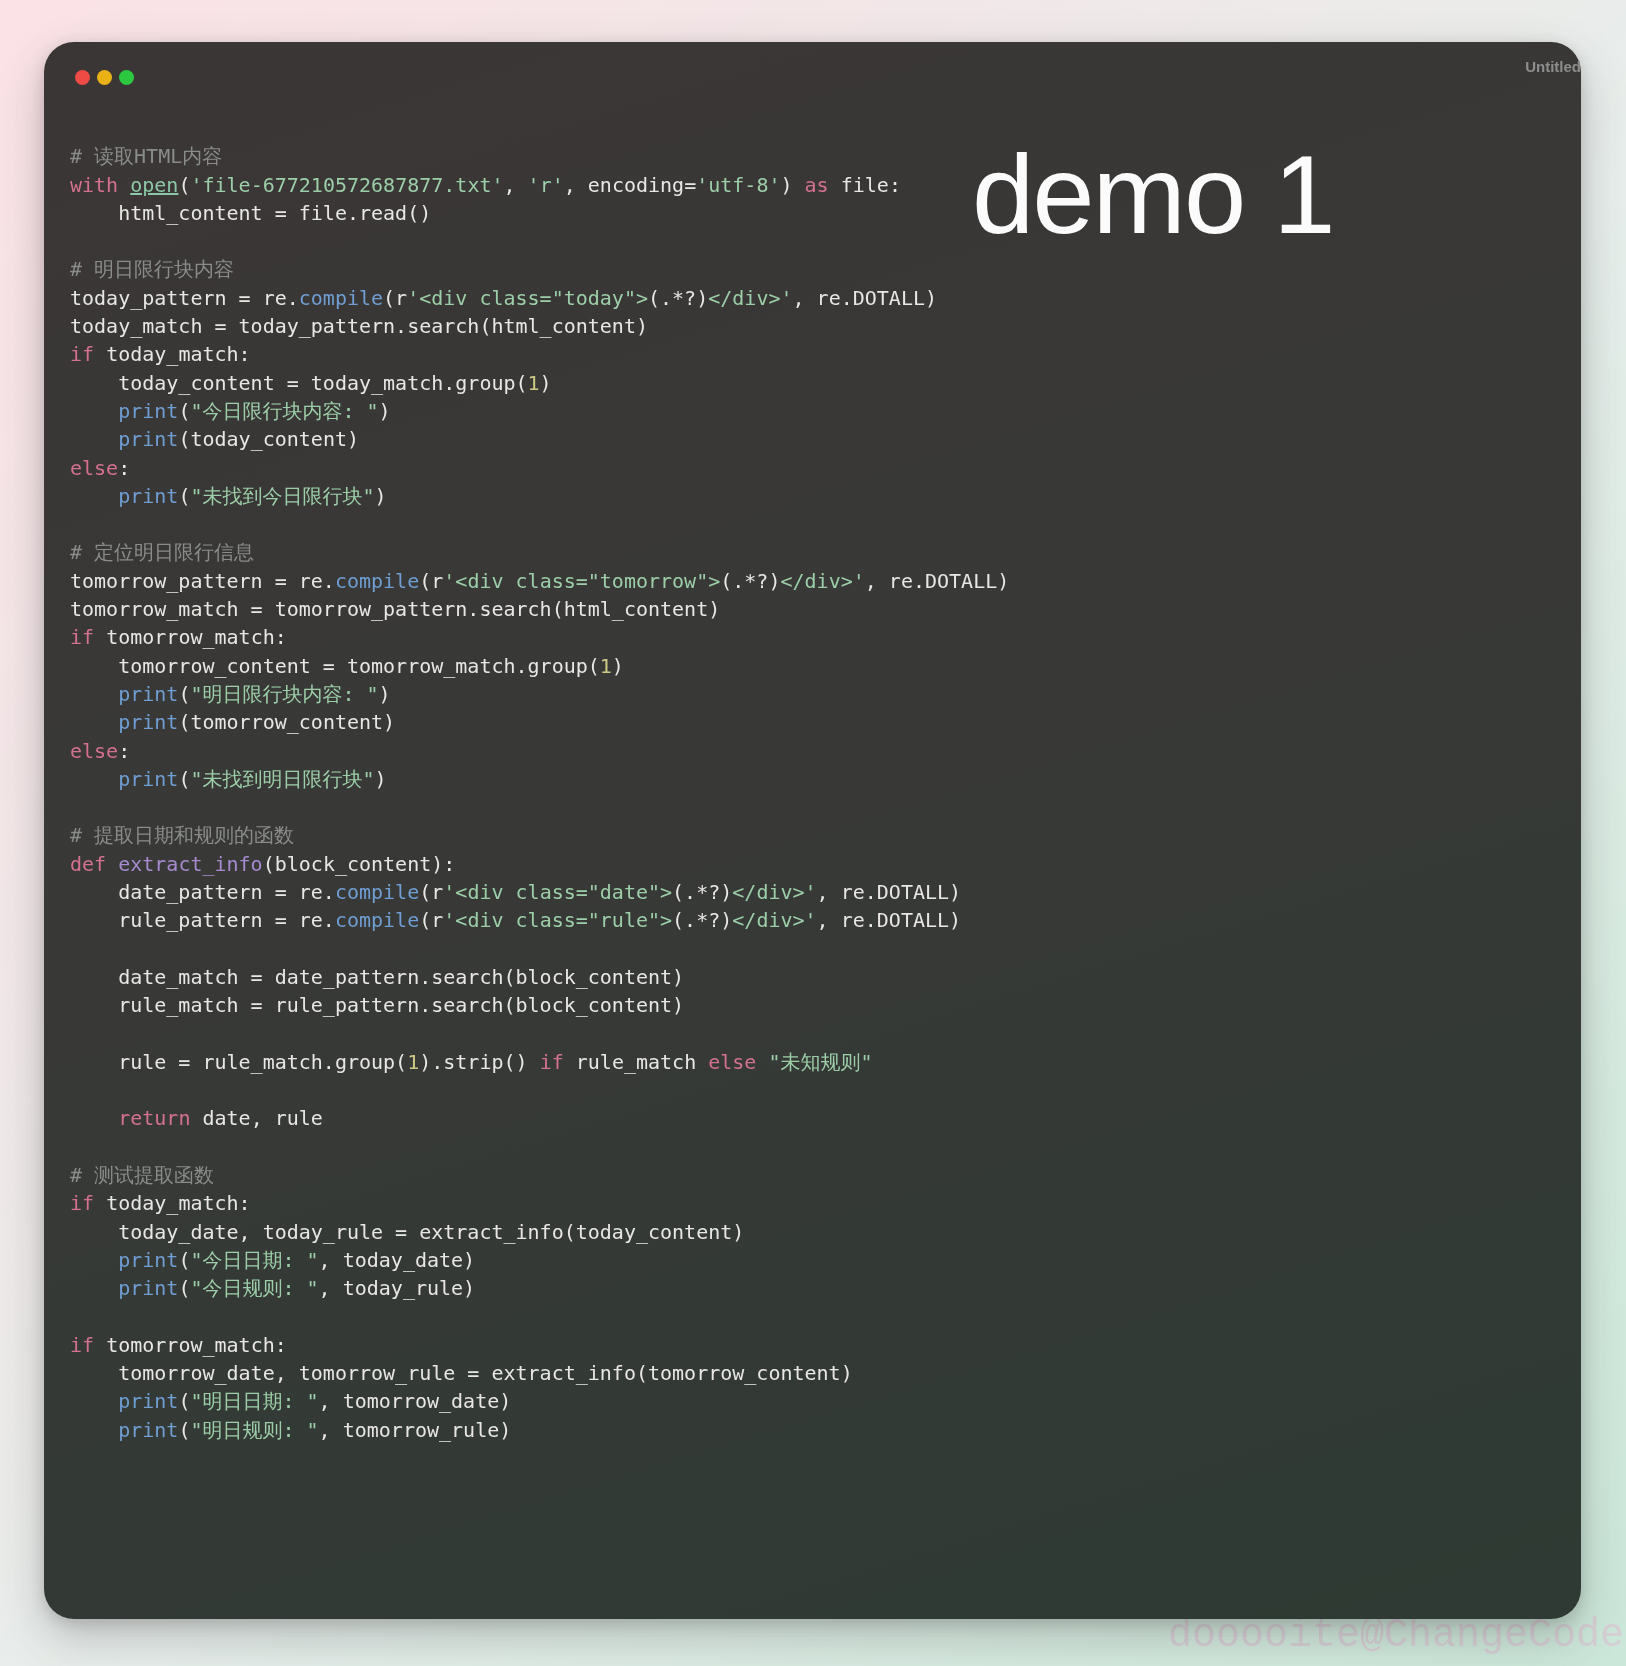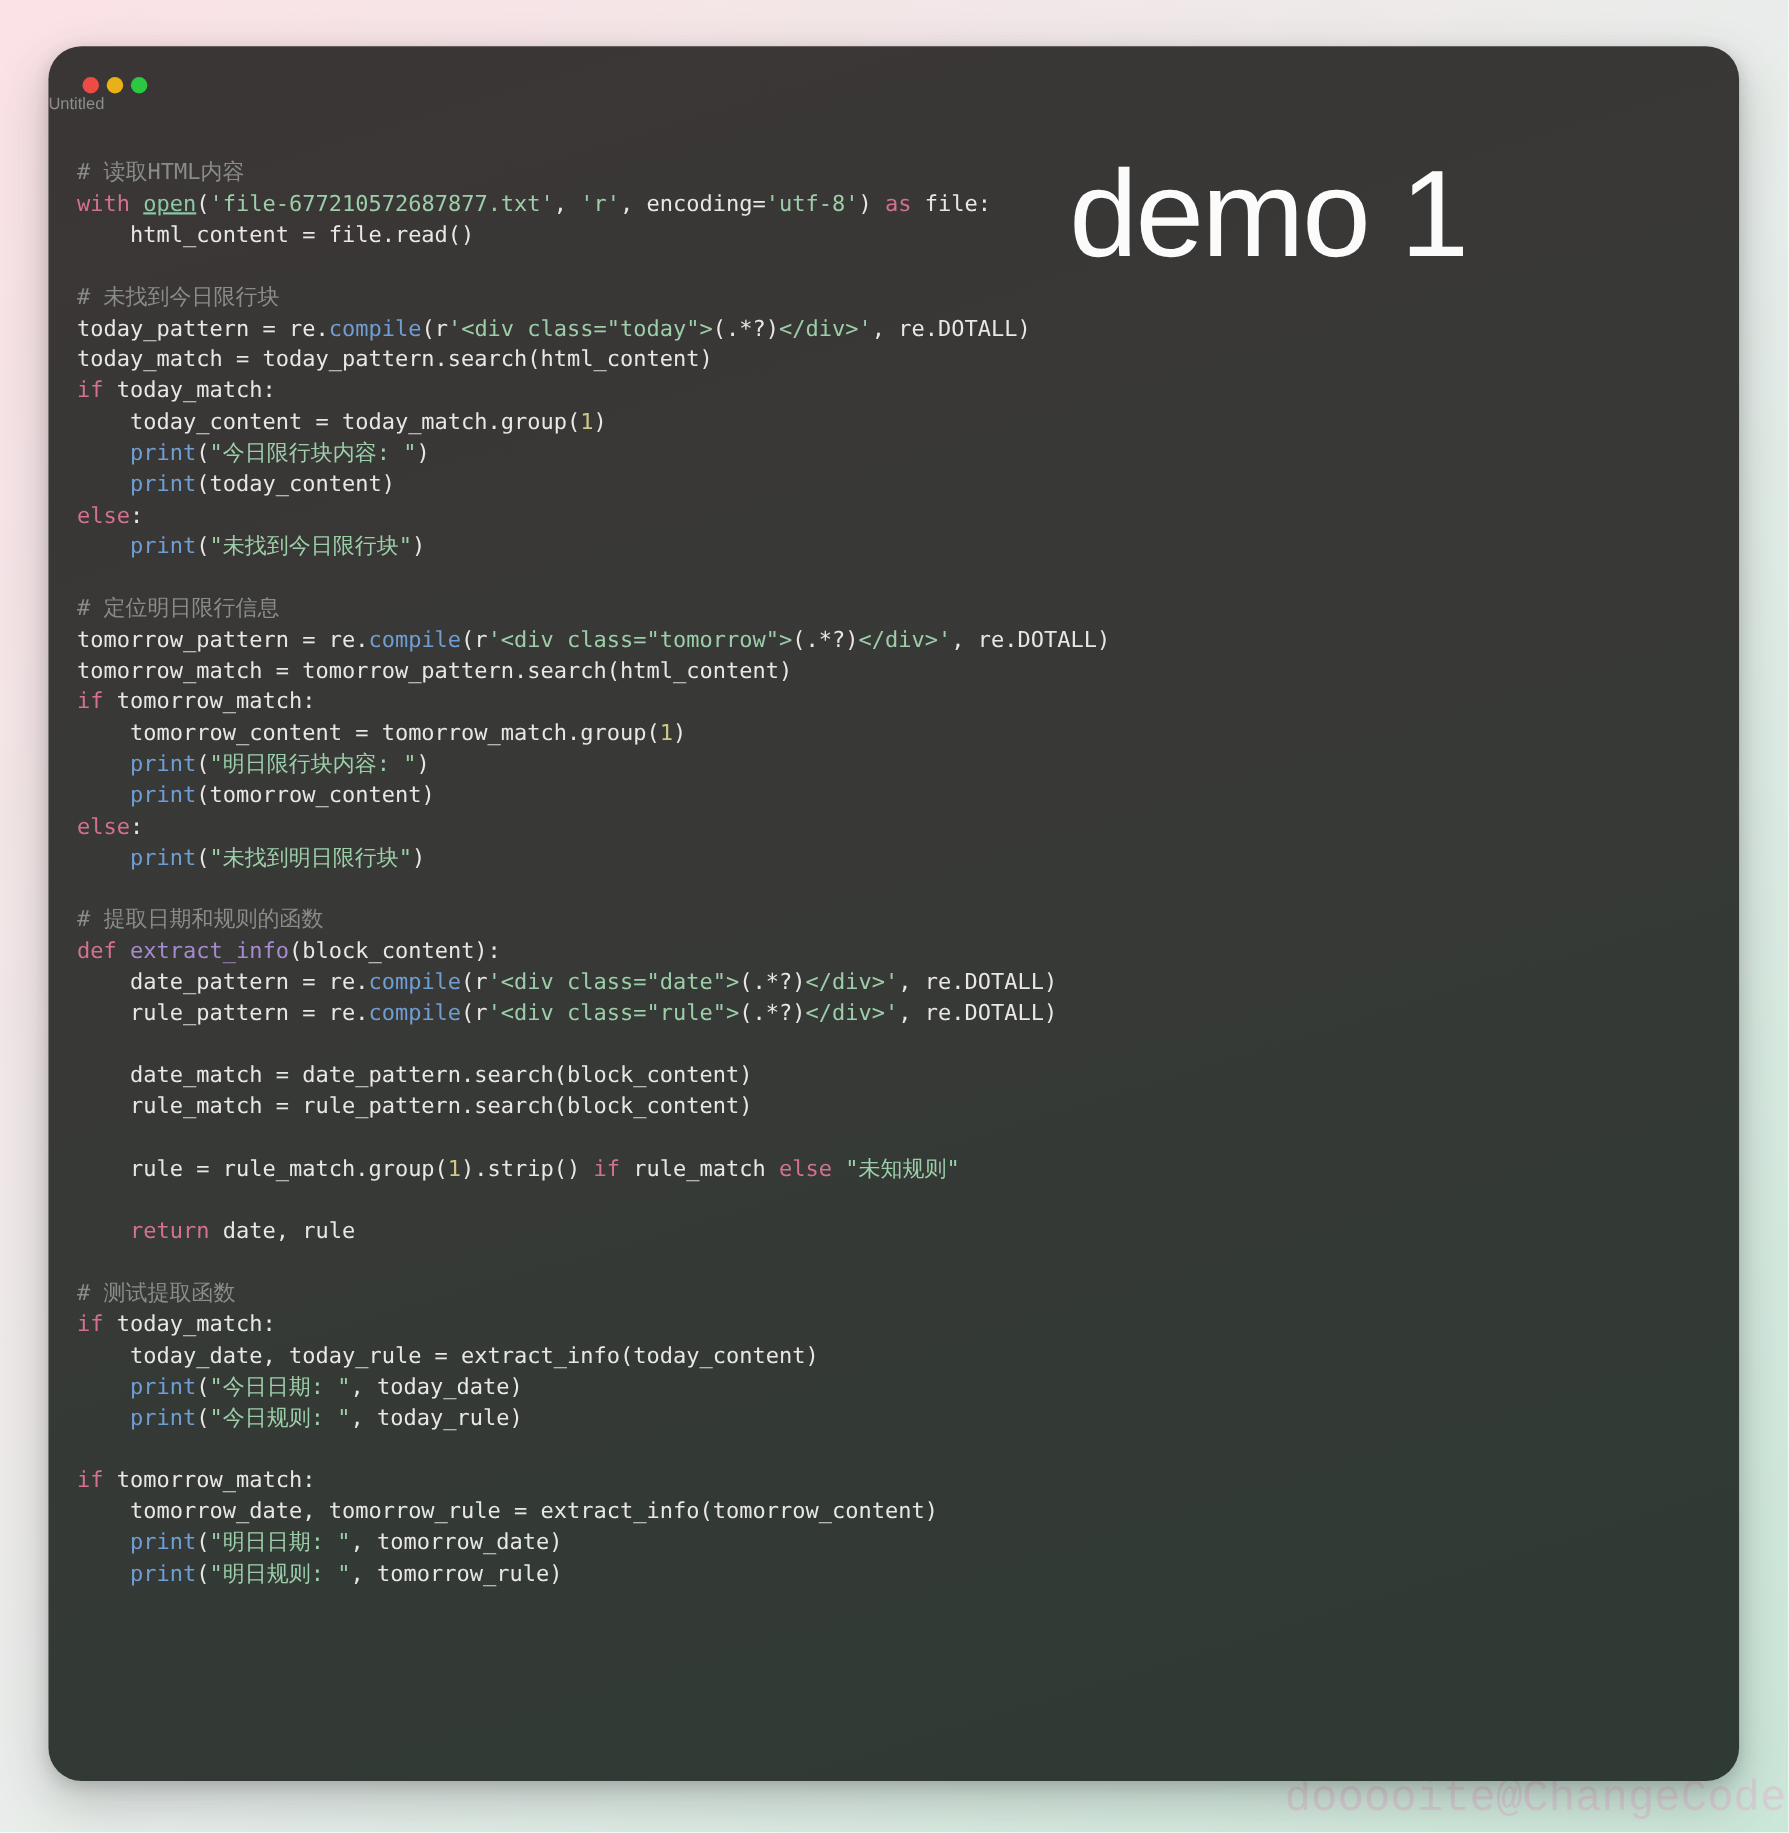--- a/index.html
+++ b/index.html
@@ -57,24 +57,25 @@
     border-radius: 50%;
     display: inline-block;
   }
   .tl-red    { background: var(--c-tl-red, #ee4b45); }
   .tl-yellow { background: var(--c-tl-yellow, #e9b115); }
   .tl-green  { background: var(--c-tl-green, #2bc840); }
   .title {
     position: absolute;
     left: 0;
     right: 0;
-    top: 44px;
-    text-align: left;
+    top: 16px;
+    text-align: right;
     font-size: 15px;
     color: var(--c-title, #8d8d8d);
+    font-weight: bold;
   }
   .code {
     position: absolute;
     left: 26px;
     top: 72px;
     right: 20px;
     bottom: 20px;
     font-family: "DejaVu Sans Mono", "Liberation Mono", monospace;
     font-size: 20px;
     line-height: 28.3px;
@@ -119,21 +120,21 @@
         <span class="tl tl-green"></span>
       </div>
       <div class="title">Untitled</div>
     </div>
     <div class="code">
         <div class="code-line">&nbsp;</div>
         <div class="code-line"><span class="tok-com"># 读取HTML内容</span></div>
         <div class="code-line"><span class="tok-kw">with</span><span class="tok-pl"> </span><span class="tok-fn2">open</span><span class="tok-pl">(</span><span class="tok-str">'file-677210572687877.txt'</span><span class="tok-pl">, </span><span class="tok-str">'r'</span><span class="tok-pl">, encoding=</span><span class="tok-str">'utf-8'</span><span class="tok-pl">) </span><span class="tok-kw">as</span><span class="tok-pl"> file:</span></div>
         <div class="code-line"><span class="tok-pl">    html_content = file.read()</span></div>
         <div class="code-line">&nbsp;</div>
-        <div class="code-line"><span class="tok-com"># 未找到今日限行块</span></div>
+        <div class="code-line"><span class="tok-com"># 明日限行块内容</span></div>
         <div class="code-line"><span class="tok-pl">today_pattern = re.</span><span class="tok-fn">compile</span><span class="tok-pl">(r</span><span class="tok-str">'&lt;div class="today"&gt;</span><span class="tok-pl">(.*?)</span><span class="tok-str">&lt;/div&gt;'</span><span class="tok-pl">, re.DOTALL)</span></div>
         <div class="code-line"><span class="tok-pl">today_match = today_pattern.search(html_content)</span></div>
         <div class="code-line"><span class="tok-kw">if</span><span class="tok-pl"> today_match:</span></div>
         <div class="code-line"><span class="tok-pl">    today_content = today_match.group(</span><span class="tok-num">1</span><span class="tok-pl">)</span></div>
         <div class="code-line"><span class="tok-pl">    </span><span class="tok-fn">print</span><span class="tok-pl">(</span><span class="tok-str">"今日限行块内容: "</span><span class="tok-pl">)</span></div>
         <div class="code-line"><span class="tok-pl">    </span><span class="tok-fn">print</span><span class="tok-pl">(today_content)</span></div>
         <div class="code-line"><span class="tok-kw">else</span><span class="tok-pl">:</span></div>
         <div class="code-line"><span class="tok-pl">    </span><span class="tok-fn">print</span><span class="tok-pl">(</span><span class="tok-str">"未找到今日限行块"</span><span class="tok-pl">)</span></div>
         <div class="code-line">&nbsp;</div>
         <div class="code-line"><span class="tok-com"># 定位明日限行信息</span></div>

